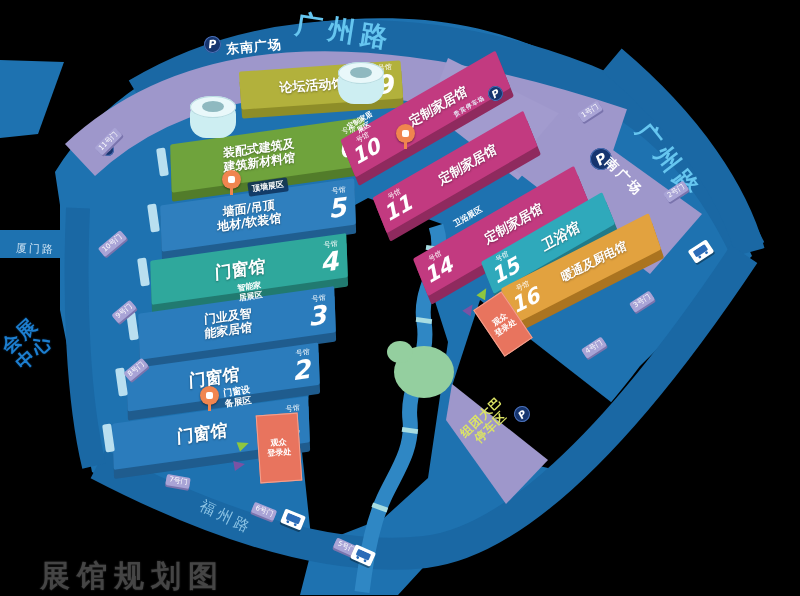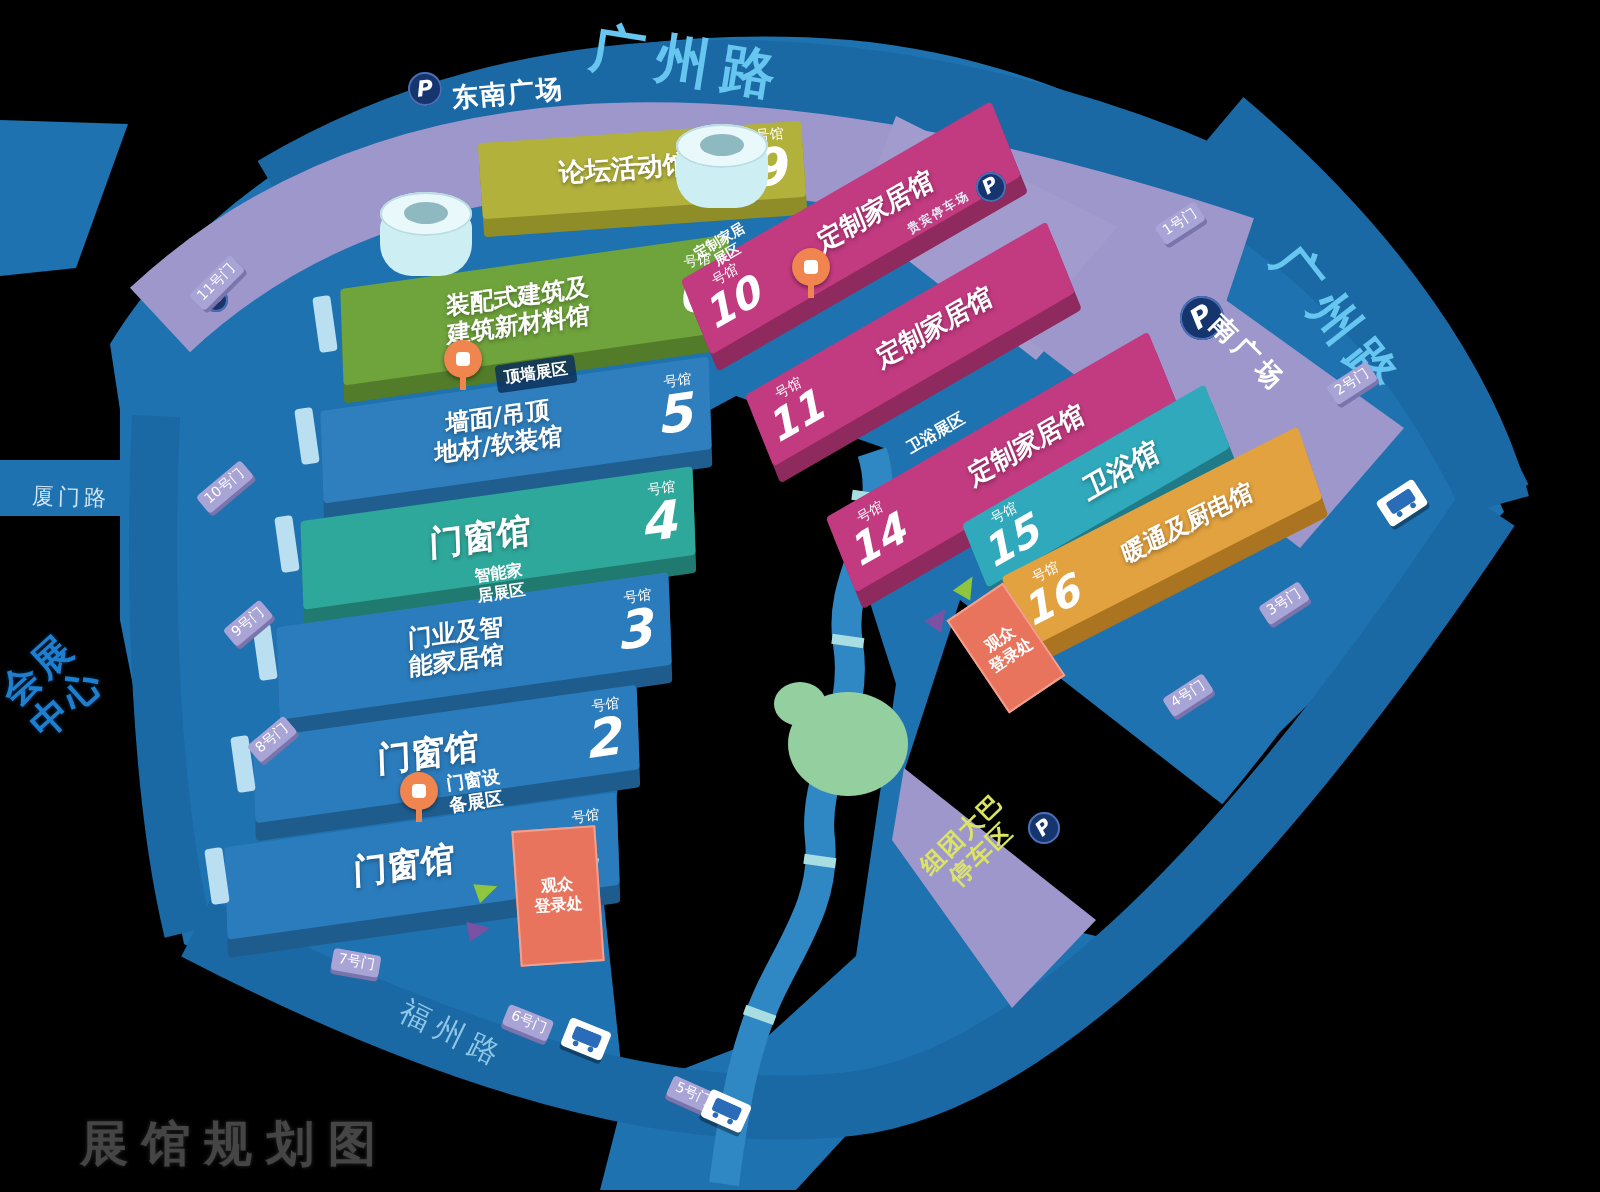--- a/index.html
+++ b/index.html
@@ -70,21 +70,21 @@
   .pc{position:absolute;z-index:3;border-radius:50%;background:#16356f;color:#fff;font-weight:800;
       font-style:italic;display:flex;align-items:center;justify-content:center;
       box-shadow:inset 0 0 0 1px #4a6fb5;}
   
   .cap{position:absolute;z-index:2;width:9px;height:28px;background:#b9dff0;border-radius:2px;
        transform:rotate(-8deg);}
   
   #landmark{position:absolute;z-index:1;left:6px;top:322px;transform:rotate(-42deg);
             color:#1d7fd0;font-size:19px;font-weight:800;letter-spacing:2px;line-height:1.15;
             text-shadow:0 0 2px #0a3a66;text-align:center;}
-  #watermark{position:absolute;z-index:4;left:40px;top:556px;color:#454545;font-size:24px;
+  #watermark{position:absolute;z-index:4;left:40px;top:556px;color:#454545;font-size:30px;
              font-weight:800;letter-spacing:7px;text-shadow:0 0 2px #2a2a2a;}
 </style>
 </head>
 <body>
 
 <div id="stage">
 
   <svg id="basesvg" width="800" height="596" viewBox="0 0 800 596">
 
     <path fill="#1e72b0" d="M55,172 C125,58 275,8 425,20 C575,34 700,132 752,256 L640,366 C562,468 486,532 432,558 L398,595 L300,595 L312,548 C225,522 148,502 92,472 L60,310 L60,258 L0,258 L0,230 L60,230 L60,205 Z"></path>

